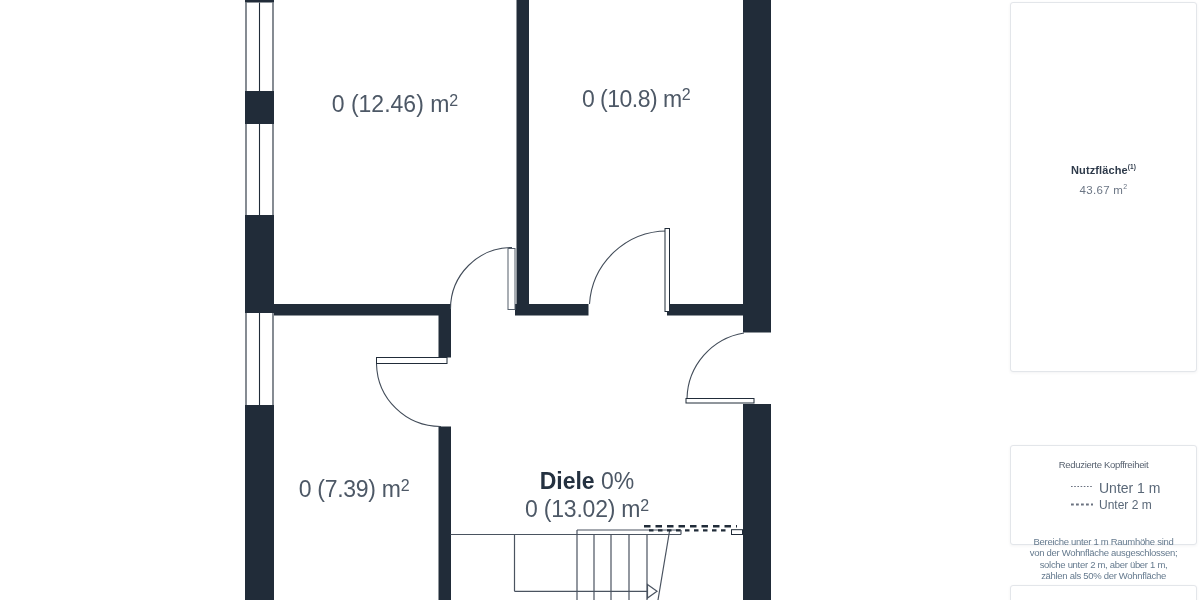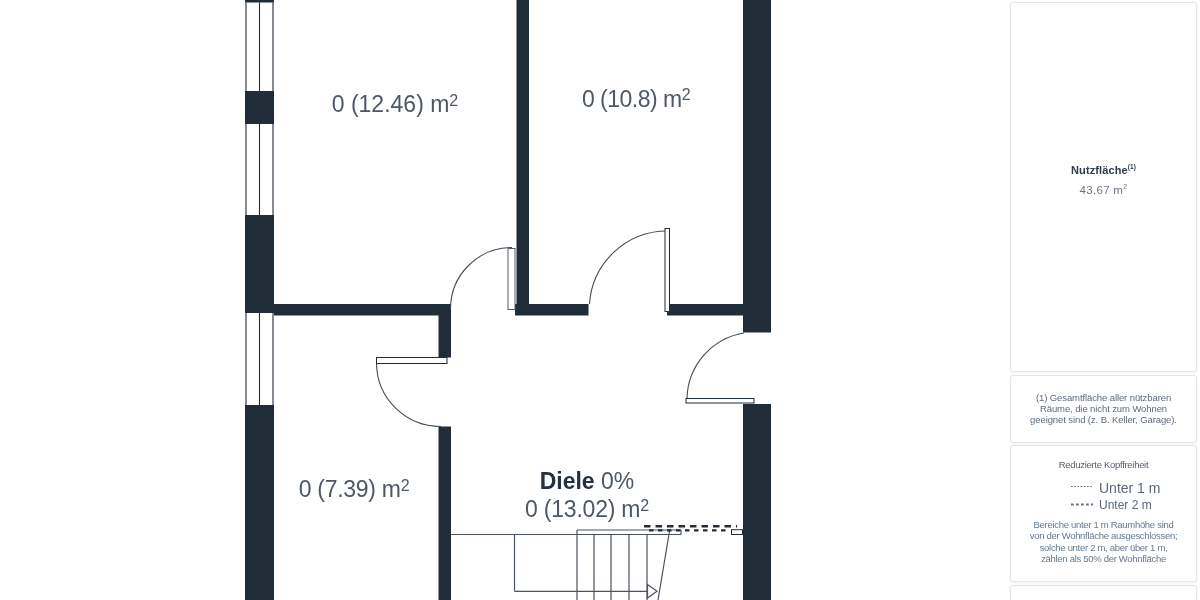--- a/index.html
+++ b/index.html
@@ -115,40 +115,36 @@
   </g>
 </svg>
 
 <div class="panel" style="left:1010px;top:2px;width:187px;height:370px;">
 
   <div class="ctr" style="margin-top:160px;font-size:11px;font-weight:bold;letter-spacing:0.1px;color:#2e3a4a;">Nutzfläche<sup style="font-size:6.5px;">(1)</sup></div>
 
   <div class="ctr" style="margin-top:7px;font-size:11.5px;letter-spacing:0.3px;color:#6b7584;">43.67 m<sup style="font-size:7px;">2</sup></div>
 </div>
 
-<div class="panel" style="left:1010px;top:374.5px;width:187px;height:68px;">
 
-  <div class="ctr" style="margin-top:16px;font-size:9.5px;line-height:11.2px;letter-spacing:-0.1px;color:#5d6b7c;">(1) Gesamtfläche aller nützbaren<br>Räume, die nicht zum Wohnen<br>geeignet sind (z. B. Keller, Garage).</div>
-</div>
-
-<div class="panel" style="left:1010px;top:445px;width:187px;height:137px;">
+<div class="panel" style="left:1010px;top:445px;width:187px;height:100px;">
 
   <div class="ctr" style="margin-top:13px;font-size:9.5px;color:#57616f;letter-spacing:-0.3px;">Reduzierte Kopffreiheit</div>
 
   <div style="margin-top:10px;height:12px;position:relative;">
     <svg width="187" height="12" style="position:absolute;left:0;top:0;">
           <line x1="60" y1="6.5" x2="82" y2="6.5" stroke="#6b7280" stroke-width="1.2" stroke-dasharray="1.6 1.6"></line>
         </svg>
     <div style="position:absolute;left:88px;top:0;font-size:14px;color:#5a6878;">Unter 1 m</div>
   </div>
 
   <div style="margin-top:6px;height:12px;position:relative;">
     <svg width="187" height="12" style="position:absolute;left:0;top:0;">
           <line x1="60" y1="6.5" x2="82" y2="6.5" stroke="#6b7280" stroke-width="2" stroke-dasharray="2.8 2.2"></line>
         </svg>
     <div style="position:absolute;left:88px;top:0;font-size:12px;color:#5a6878;">Unter 2 m</div>
   </div>
 
-  <div class="ctr" style="margin-top:9px;font-size:9.5px;line-height:11.4px;color:#657a8e;letter-spacing:-0.3px;">Bereiche unter 1 m Raumhöhe sind<br>von der Wohnfläche ausgeschlossen;<br>solche unter 2 m, aber über 1 m,<br>zählen als 50% der Wohnfläche</div>
+  <div class="ctr" style="margin-top:26px;font-size:9.5px;line-height:11.4px;color:#657a8e;letter-spacing:-0.3px;">Bereiche unter 1 m Raumhöhe sind<br>von der Wohnfläche ausgeschlossen;<br>solche unter 2 m, aber über 1 m,<br>zählen als 50% der Wohnfläche</div>
 </div>
 
 <div class="panel" style="left:1010px;top:585px;width:187px;height:30px;"></div>
 </div>
 
 </body></html>

